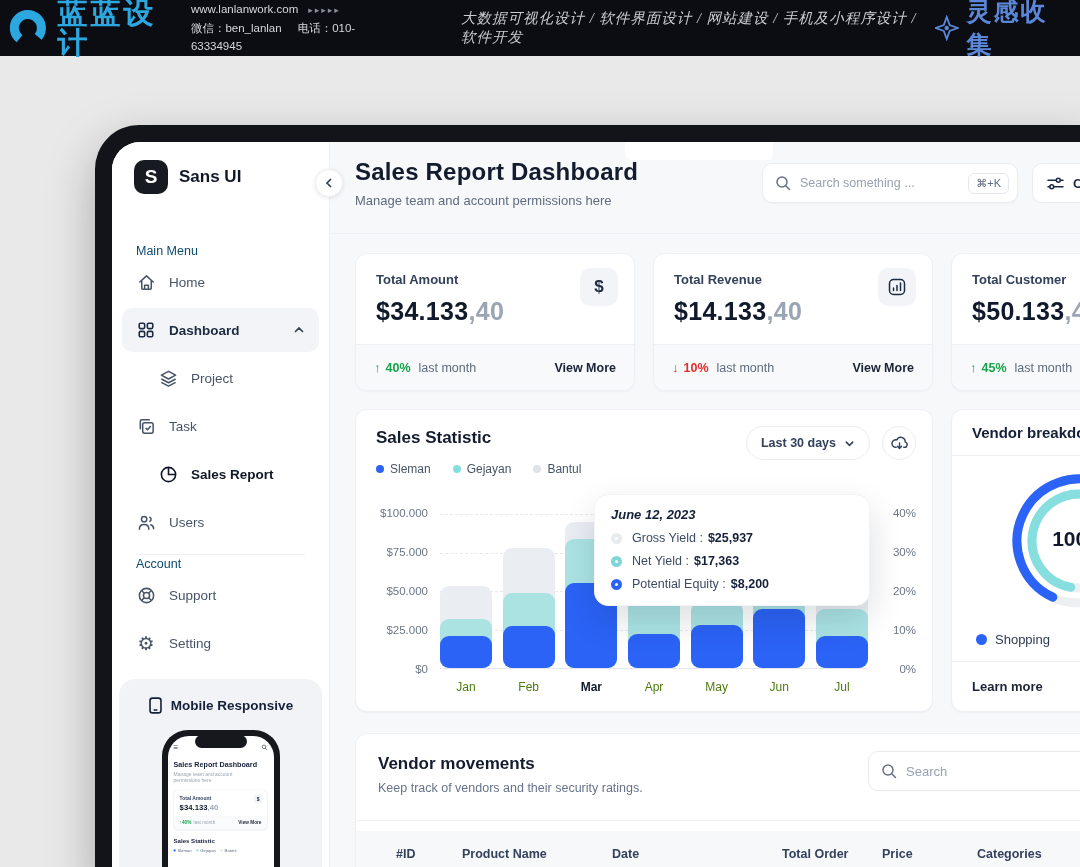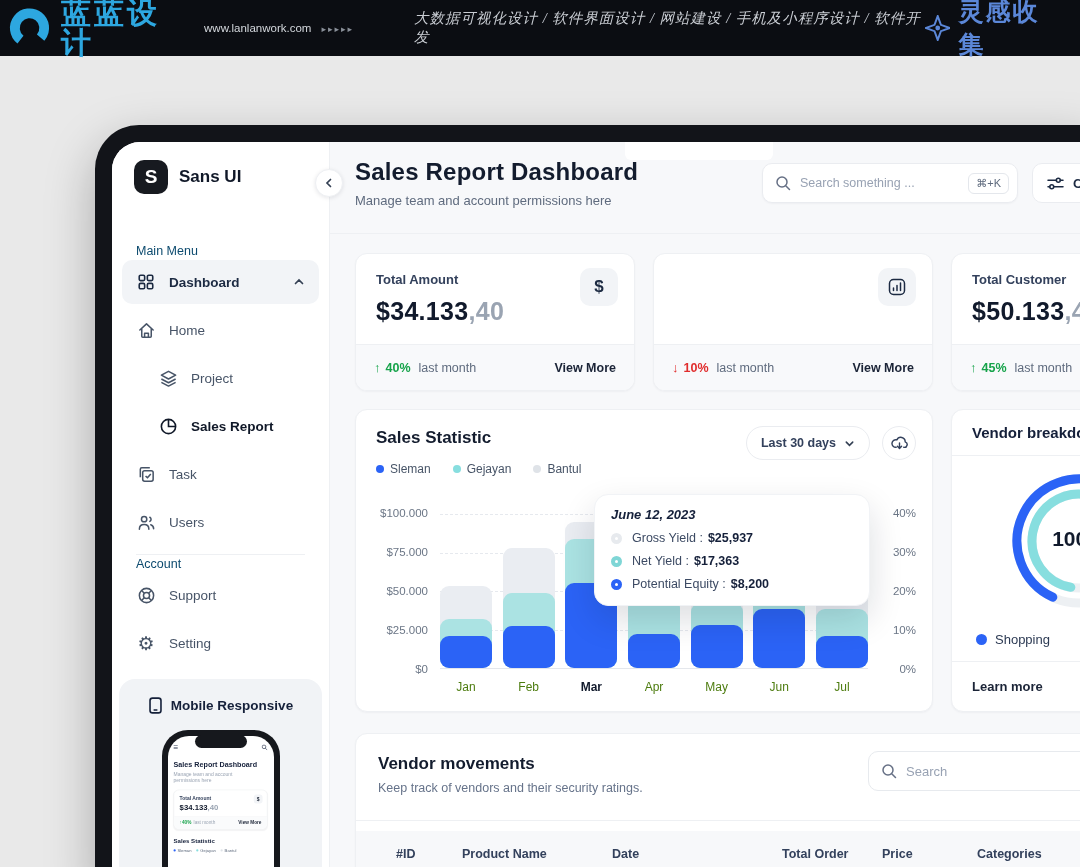--- a/index.html
+++ b/index.html
@@ -183,20 +183,21 @@
 <div class="banner">
   <div class="banner-logo">
     <svg width="46" height="42" viewBox="0 0 46 42">
       <circle cx="22" cy="21" r="15" fill="none" stroke="#2da7e0" stroke-width="10" stroke-dasharray="71 95" transform="rotate(128 22 21)"></circle>
       <polygon points="18,13 32,21 18,29" fill="#0b0d12"></polygon>
     </svg>
     <span class="logo-text">蓝蓝设计</span>
   </div>
   <div class="banner-contact">
     <div><span>www.lanlanwork.com</span><span class="arrows">▸▸▸▸▸</span></div>
+    <div class="row2"><span>微信：ben_lanlan</span><span>电话：010-63334945</span></div>
   </div>
   <div class="banner-services">大数据可视化设计 / 软件界面设计 / 网站建设 / 手机及小程序设计 / 软件开发</div>
   <div class="banner-collect">
     <svg width="26" height="26" viewBox="0 0 32 32">
       <path d="M16 1 L20 12 L31 16 L20 20 L16 31 L12 20 L1 16 L12 12 Z" fill="none" stroke="#5b87d8" stroke-width="2.5"></path>
       <circle cx="16" cy="16" r="3" fill="#5b87d8"></circle>
     </svg>
     <span>灵感收集</span>
   </div>
 </div>
@@ -212,84 +213,84 @@
       <div class="brand-name">Sans UI</div>
     </div>
     <div class="collapse-btn">
       <svg width="12" height="12" viewBox="0 0 12 12">
         <polyline points="7.5,2.5 4,6 7.5,9.5" fill="none" stroke="#344054" stroke-width="1.7" stroke-linecap="round"></polyline>
       </svg>
     </div>
 
     <div class="menu-label">Main Menu</div>
 
+    <div class="s-item">
+      <span class="ic">
+        <svg width="19" height="19" viewBox="0 0 20 20">
+              <path d="M3 9.5 L10 3 L17 9.5 M5 8.2 V16 a1 1 0 0 0 1 1 h8 a1 1 0 0 0 1-1 V8.2 M8 17 v-4 h4 v4" fill="none" stroke="#475467" stroke-width="1.6" stroke-linecap="round" stroke-linejoin="round"></path>
+            </svg>
+      </span>
+      <span>Home</span>
+    </div>
+
     <div class="s-item parent">
       <span class="ic">
         <svg width="18" height="18" viewBox="0 0 20 20">
               <g fill="none" stroke="#1c2a42" stroke-width="1.8">
                 <rect x="2.5" y="2.5" width="6" height="6" rx="1.5"></rect>
                 <rect x="11.5" y="2.5" width="6" height="6" rx="1.5"></rect>
                 <rect x="2.5" y="11.5" width="6" height="6" rx="1.5"></rect>
                 <rect x="11.5" y="11.5" width="6" height="6" rx="1.5"></rect>
               </g>
             </svg>
       </span>
       <span>Dashboard</span>
       <span class="chev">
         <svg width="12" height="12" viewBox="0 0 12 12">
               <polyline points="2.5,7.5 6,4 9.5,7.5" fill="none" stroke="#344054" stroke-width="1.7" stroke-linecap="round"></polyline>
             </svg>
       </span>
     </div>
 
-    <div class="s-item">
-      <span class="ic">
-        <svg width="19" height="19" viewBox="0 0 20 20">
-              <path d="M3 9.5 L10 3 L17 9.5 M5 8.2 V16 a1 1 0 0 0 1 1 h8 a1 1 0 0 0 1-1 V8.2 M8 17 v-4 h4 v4" fill="none" stroke="#475467" stroke-width="1.6" stroke-linecap="round" stroke-linejoin="round"></path>
-            </svg>
-      </span>
-      <span>Home</span>
-    </div>
-
     <div class="s-item sub">
       <span class="ic">
         <svg width="19" height="19" viewBox="0 0 20 20">
               <g fill="none" stroke="#475467" stroke-width="1.6" stroke-linejoin="round">
                 <path d="M10 2.5 L17.5 6.5 L10 10.5 L2.5 6.5 Z"></path>
                 <path d="M2.5 10.5 L10 14.5 L17.5 10.5"></path>
                 <path d="M2.5 14 L10 18 L17.5 14"></path>
               </g>
             </svg>
       </span>
       <span>Project</span>
     </div>
 
-    <div class="s-item sub selected">
-      <span class="ic">
-        <svg width="19" height="19" viewBox="0 0 20 20">
-              <g fill="none" stroke="#101828" stroke-width="1.7">
-                <circle cx="10" cy="10" r="7.5"></circle>
-                <path d="M10 2.5 V10 H17.5"></path>
-              </g>
-            </svg>
-      </span>
-      <span>Sales Report</span>
-    </div>
-
     <div class="s-item">
       <span class="ic">
         <svg width="19" height="19" viewBox="0 0 20 20">
               <g fill="none" stroke="#475467" stroke-width="1.6" stroke-linejoin="round">
                 <rect x="6" y="6" width="11" height="11" rx="2"></rect>
                 <path d="M3.5 13 V4.5 A1.5 1.5 0 0 1 5 3 H13.5"></path>
                 <polyline points="9,11.5 11,13.5 14.5,9.5"></polyline>
               </g>
             </svg>
       </span>
       <span>Task</span>
+    </div>
+
+    <div class="s-item sub selected">
+      <span class="ic">
+        <svg width="19" height="19" viewBox="0 0 20 20">
+              <g fill="none" stroke="#101828" stroke-width="1.7">
+                <circle cx="10" cy="10" r="7.5"></circle>
+                <path d="M10 2.5 V10 H17.5"></path>
+              </g>
+            </svg>
+      </span>
+      <span>Sales Report</span>
     </div>
 
     <div class="s-item">
       <span class="ic">
         <svg width="19" height="19" viewBox="0 0 20 20">
               <g fill="none" stroke="#475467" stroke-width="1.6" stroke-linecap="round">
                 <circle cx="7.5" cy="6.5" r="2.8"></circle>
                 <path d="M2.5 17 c0-3 2.2-4.8 5-4.8 s5 1.8 5 4.8"></path>
                 <path d="M13.5 4.5 a2.5 2.5 0 0 1 0 4.4"></path>
                 <path d="M14.5 12.4 c2 .6 3 2.2 3 4.1"></path>
@@ -406,20 +407,24 @@
         <div class="icon-badge">$</div>
         <div class="stat-foot">
           <span class="arr">↑</span>
           <span class="trend">40%</span>
           <span class="t-note">last month</span>
           <span class="t-action">View More</span>
         </div>
       </div>
 
       <div class="stat-card down">
+        <div class="stat-top">
+          <div class="stat-label">Total Revenue</div>
+          <div class="stat-value"><span>$14.133</span><span class="f">,40</span></div>
+        </div>
         <div class="icon-badge">
           <svg width="18" height="18" viewBox="0 0 18 18">
                 <g fill="none" stroke="#1c2a42" stroke-width="1.5">
                   <rect x="1.5" y="1.5" width="15" height="15" rx="4"></rect>
                   <path d="M5.5 12.5 v-2.5 M9 12.5 v-5 M12.5 12.5 v-7.5" stroke-linecap="round"></path>
                 </g>
               </svg>
         </div>
         <div class="stat-foot">
           <span class="arr">↓</span>

